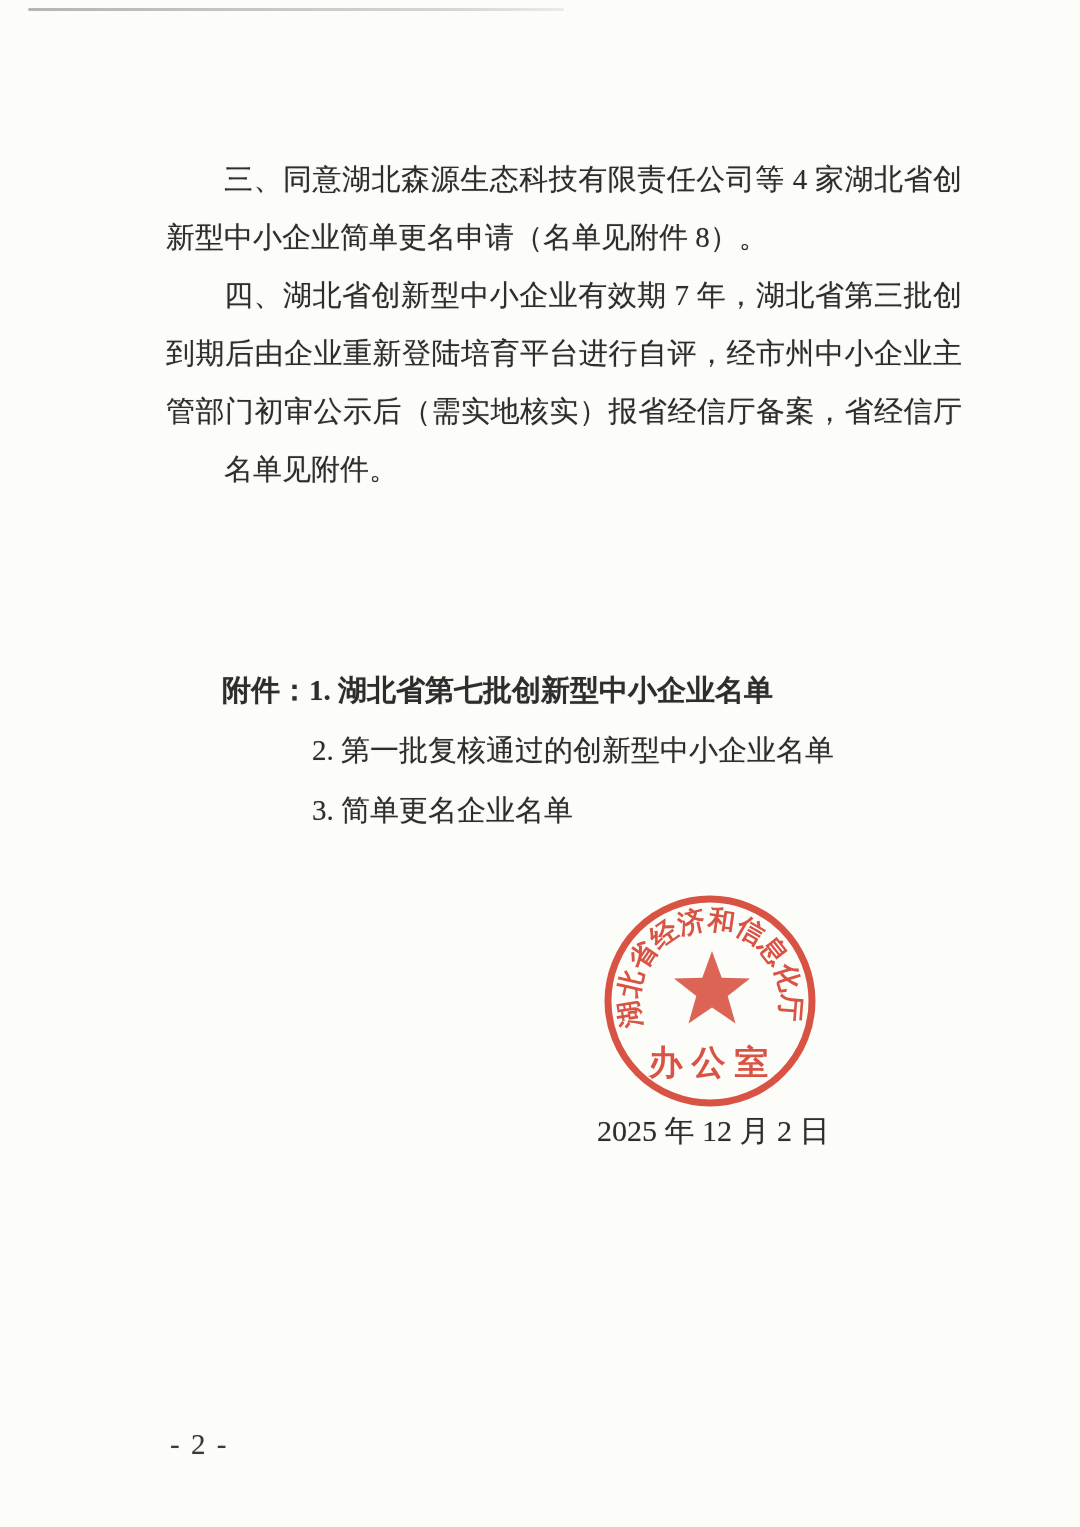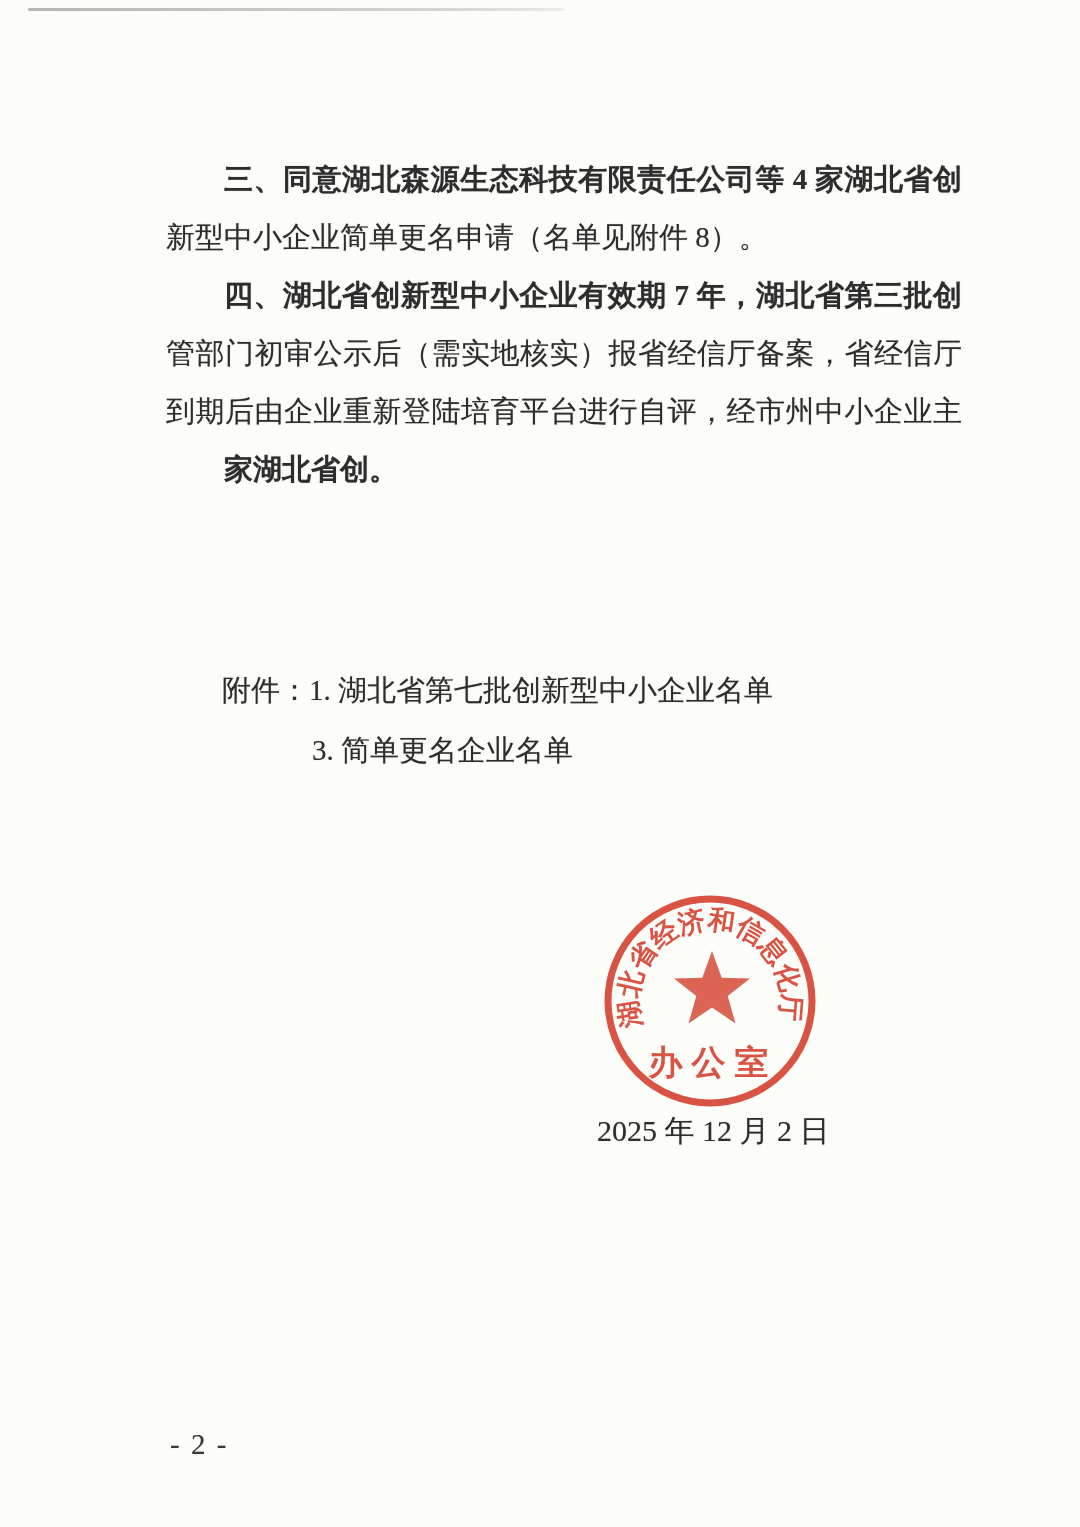--- a/index.html
+++ b/index.html
@@ -25,32 +25,32 @@
   }
   .body-text {
     position: absolute;
     left: 166px;
     top: 150px;
     width: 796px;
     font-size: 29px;
     text-shadow: 0 0 1px rgba(70,70,70,.45);
   }
   .line { height: 58px; line-height: 58px; }
-  .line.indent { text-indent: 2em; font-weight: bold; }
+  .line.indent { text-indent: 2em; }
   .line.fill { text-align: justify; text-align-last: justify; }
   .attachments {
     position: absolute;
     left: 166px;
     top: 660px;
     width: 820px;
     font-size: 29px;
     text-shadow: 0 0 1px rgba(70,70,70,.45);
   }
   .att-line { height: 60px; line-height: 60px; }
-  .att-first { padding-left: 56px; }
+  .att-first { padding-left: 56px; font-weight: bold; }
   .att-rest { padding-left: 146px; }
   .signature-org {
     position: absolute;
     left: 506px;
     top: 1004px;
     font-size: 30px;
     letter-spacing: 0.5px;
     text-shadow: 0 0 1px rgba(70,70,70,.45);
     z-index: 1;
   }
@@ -87,27 +87,28 @@
 <body>
 
 <div class="page">
 
   <div class="scan-edge-line"></div>
 
   <div class="body-text">
     <div class="line indent fill">三、同意湖北森源生态科技有限责任公司等 4 家湖北省创</div>
     <div class="line">新型中小企业简单更名申请（名单见附件 8）。</div>
     <div class="line indent fill">四、湖北省创新型中小企业有效期 7 年，湖北省第三批创</div>
+    <div class="line fill">到期后由企业重新登陆培育平台进行自评，经市州中小企业主</div>
     <div class="line fill">管部门初审公示后（需实地核实）报省经信厅备案，省经信厅</div>
-    <div class="line fill">到期后由企业重新登陆培育平台进行自评，经市州中小企业主</div>
-    <div class="line indent">家湖北省创。</div>
+    <div class="line indent">名单见附件。</div>
   </div>
 
   <div class="attachments">
     <div class="att-line att-first"><span>附件：</span><span>1. 湖北省第七批创新型中小企业名单</span></div>
+    <div class="att-line att-rest">2. 第一批复核通过的创新型中小企业名单</div>
     <div class="att-line att-rest">3. 简单更名企业名单</div>
   </div>
 
   <div class="signature-date">2025 年 12 月 2 日</div>
 
   <svg class="seal" viewBox="0 0 222 226" xmlns="http://www.w3.org/2000/svg">
     <circle cx="111" cy="113" r="102" fill="none" stroke="#d63c2b" stroke-width="7"></circle>
     <polygon points="113,63 122.7,89.7 151,90.6 128.7,108.1 136.5,135.4 113,119.5 89.5,135.4 97.3,108.1 75,90.6 103.3,89.7" fill="#d6402e" opacity="0.92"></polygon>
     <defs>
       <path id="arcPath" d="M 43.3 137.6 A 72 72 0 1 1 178.7 137.6" fill="none"></path>

